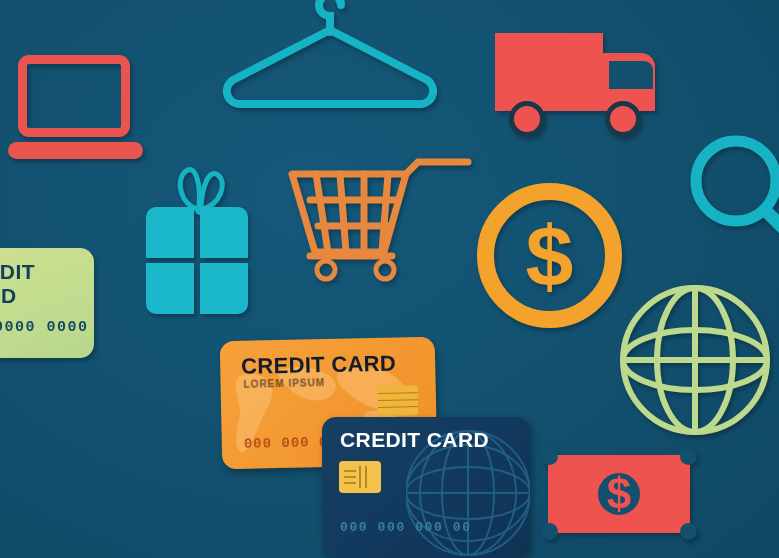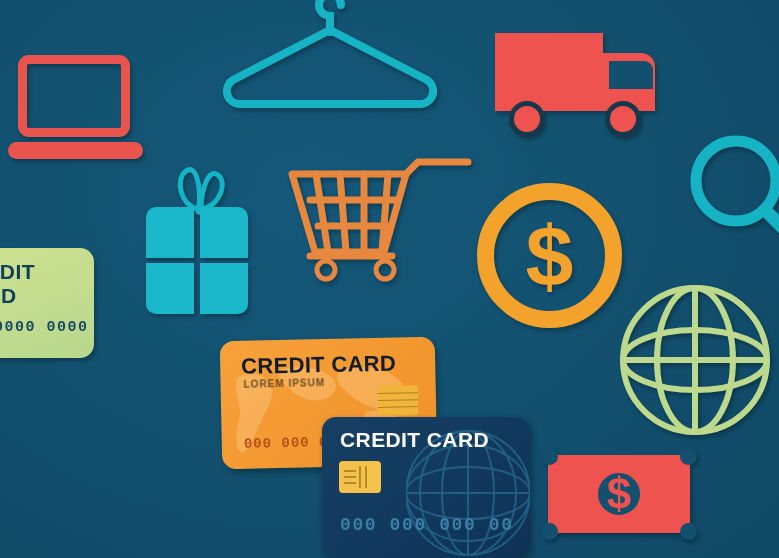--- a/index.html
+++ b/index.html
@@ -169,21 +169,21 @@
   }
   #card-navy .chip {
     position: absolute; left: 17px; top: 44px; width: 42px; height: 32px;
     background: #f4c14a; border-radius: 4px;
   }
   #card-navy .chip i {
     position: absolute; background: rgba(130,95,15,0.55);
   }
   #card-navy .nums {
     position: absolute; left: 18px; bottom: 23px;
-    font-size: 18px; font-weight: bold; letter-spacing: 1.6px; color: #3a7fa3;
+    font-size: 13px; font-weight: bold; letter-spacing: 1.6px; color: #3a7fa3;
     font-family: "Liberation Mono", monospace;
     margin-top: 11px;
   }
 </style>
 </head>
 <body>
 
 <div id="stage">
 
   <div class="ico shadowed" id="laptop">

